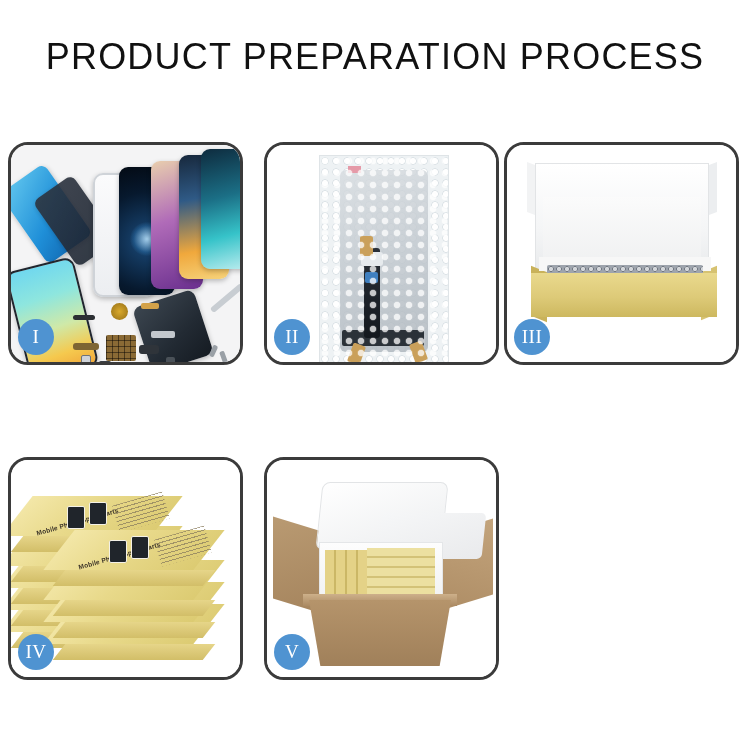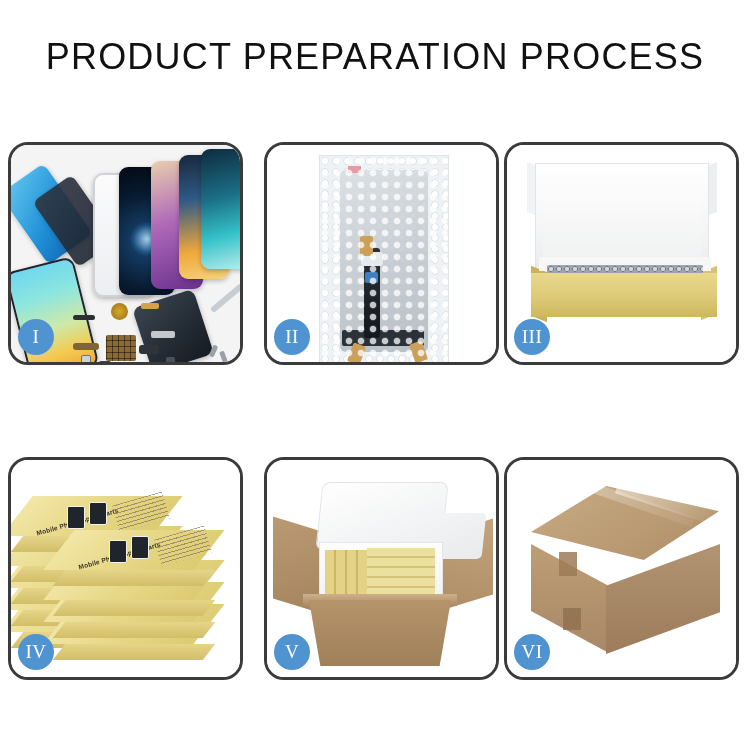--- a/index.html
+++ b/index.html
@@ -410,27 +410,15 @@
         </div>
         <div class="foambox"></div>
         <div class="goldstack"></div>
         <div class="goldstack2"></div>
         <div class="cbodyrim"></div>
         <div class="cbody"></div>
       </div>
       <div class="badge">V</div>
     </div>
 
-    <div class="panel r1 c2">
-      <div class="scene p6bg">
-        <div class="bx-top"></div>
-        <div class="bx-left"></div>
-        <div class="bx-right"></div>
-        <div class="bx-seam"></div>
-        <div class="bx-tapeA"></div>
-        <div class="bx-tapeB"></div>
-        <div class="bx-shine"></div>
-      </div>
-      <div class="badge">VI</div>
-    </div>
 
   </div>
 </div>
 
 </body></html>

